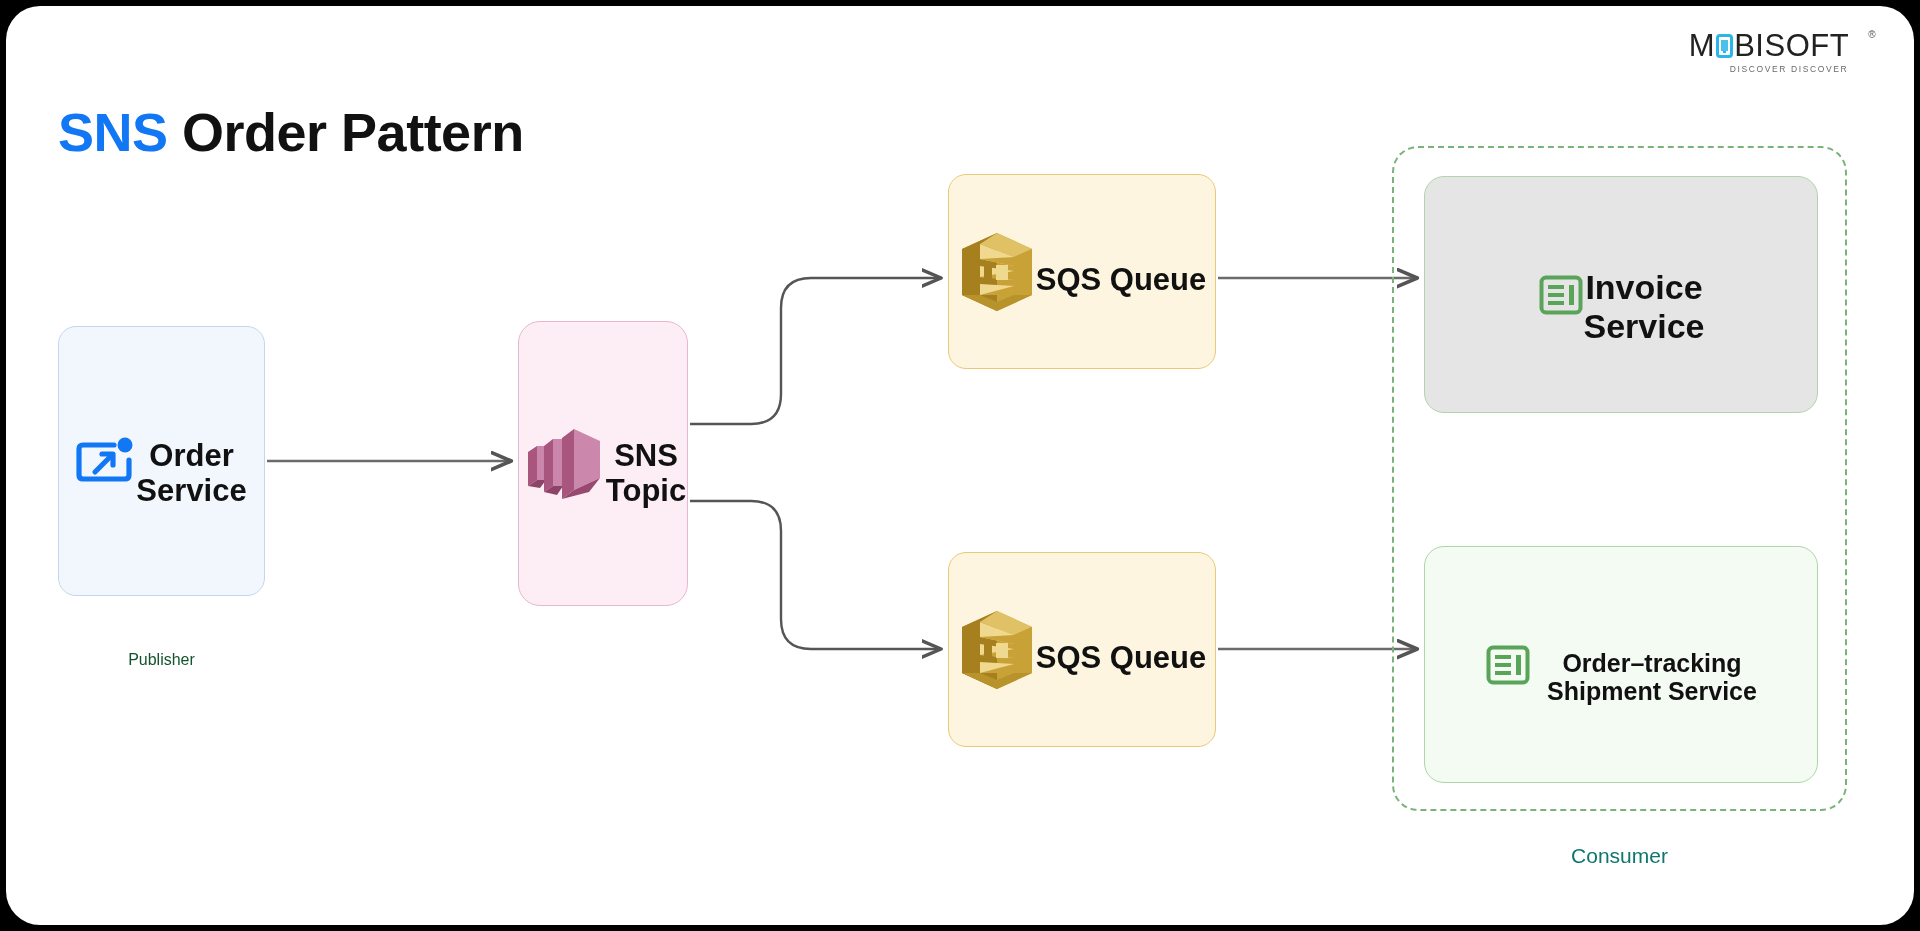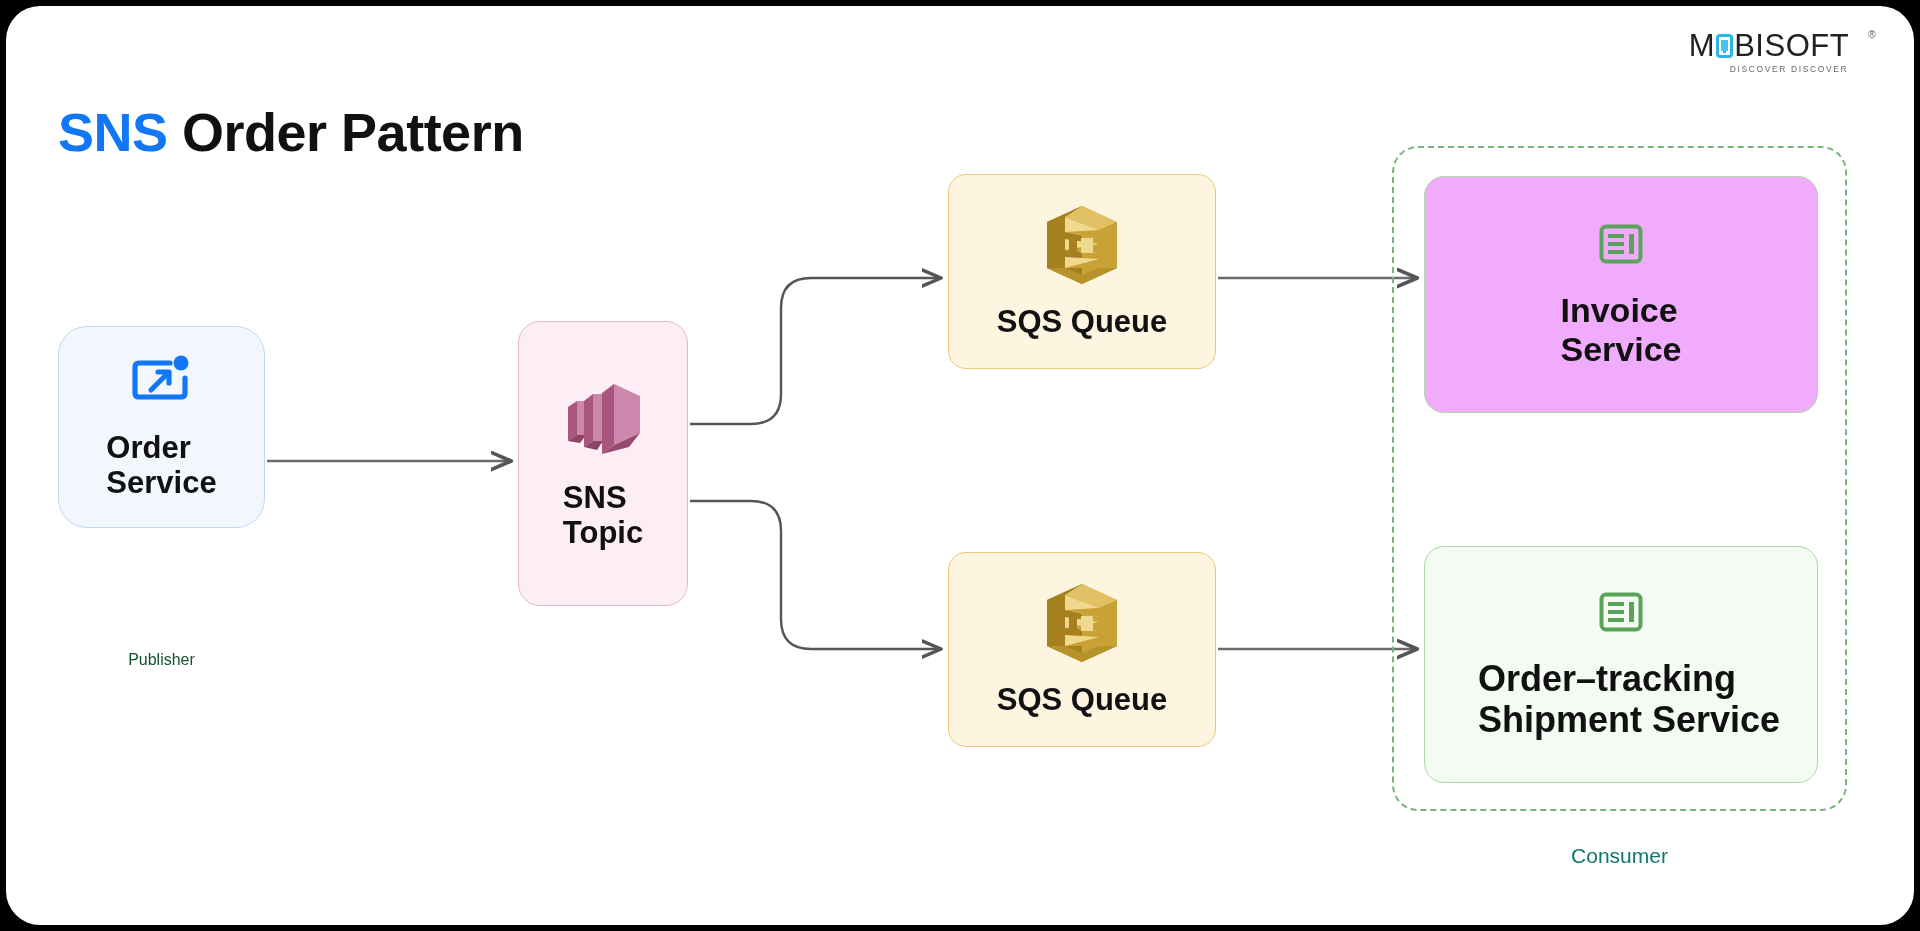--- a/index.html
+++ b/index.html
@@ -113,41 +113,40 @@
     left: 0; top: 0;
     width: 1908px;
     height: 919px;
     pointer-events: none;
   }
 
   .node {
     position: absolute;
     box-sizing: border-box;
     display: flex;
-    flex-direction: column;
     align-items: center;
     justify-content: center;
-    text-align: left;
+    text-align: center;
   }
   .node-label {
     font-weight: bold;
     color: #111111;
     line-height: 1.12;
     white-space: pre-line;
   }
 
   
   #node-order {
     left: 52px;
     top: 320px;
     width: 207px;
-    height: 202px;
+    height: 270px;
     background: #f2f7fe;
     border: 1.6px solid #c3d6ef;
-    border-radius: 29px;
+    border-radius: 18px;
   }
   #node-order .node-label { font-size: 31px; margin-top: 26px; }
 
   
   #node-sns {
     left: 512px;
     top: 315px;
     width: 170px;
     height: 285px;
     background: #fdeef5;
@@ -207,36 +206,36 @@
     font-size: 16px;
     color: #14532d;
   }
 
   
   #node-invoice {
     left: 1418px;
     top: 170px;
     width: 394px;
     height: 237px;
-    background: #f0abfc;
+    background: #e5e5e5;
     border: 1.6px solid #aed6a9;
     border-radius: 20px;
   }
   #node-invoice .node-label { font-size: 34px; margin-top: 24px; }
 
   #node-tracking {
     left: 1418px;
     top: 540px;
     width: 394px;
     height: 237px;
     background: #f4fbf3;
     border: 1.6px solid #aed6a9;
     border-radius: 20px;
   }
-  #node-tracking .node-label { font-size: 36px; margin-top: 24px; margin-left: 16px; }
+  #node-tracking .node-label { font-size: 25px; margin-top: 24px; margin-left: 16px; }
 
   .icon-slot { display: block; line-height: 0; }
 </style>
 </head>
 <body>
 
 <div id="card">
 
   <div id="logo">
     <div id="logo-word">

